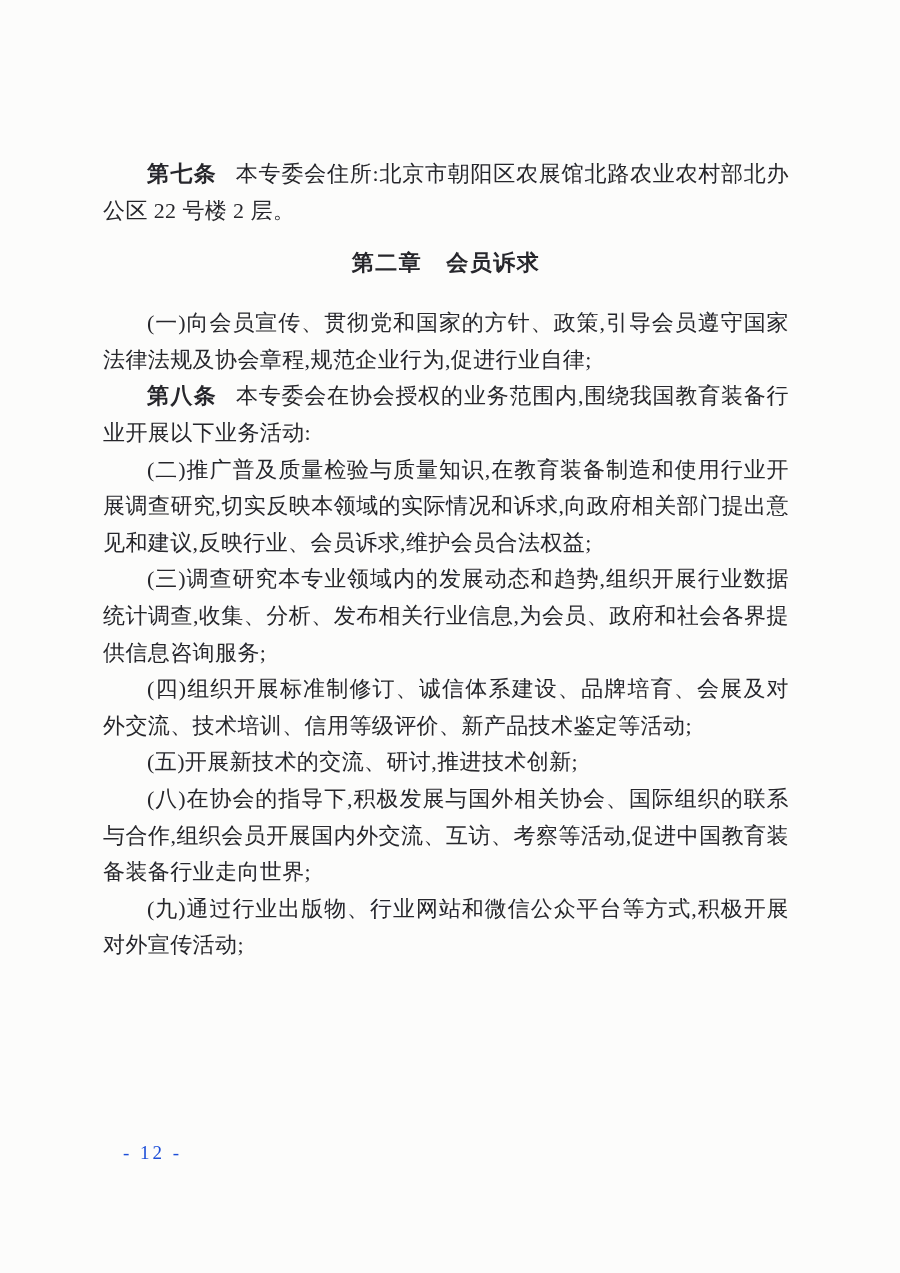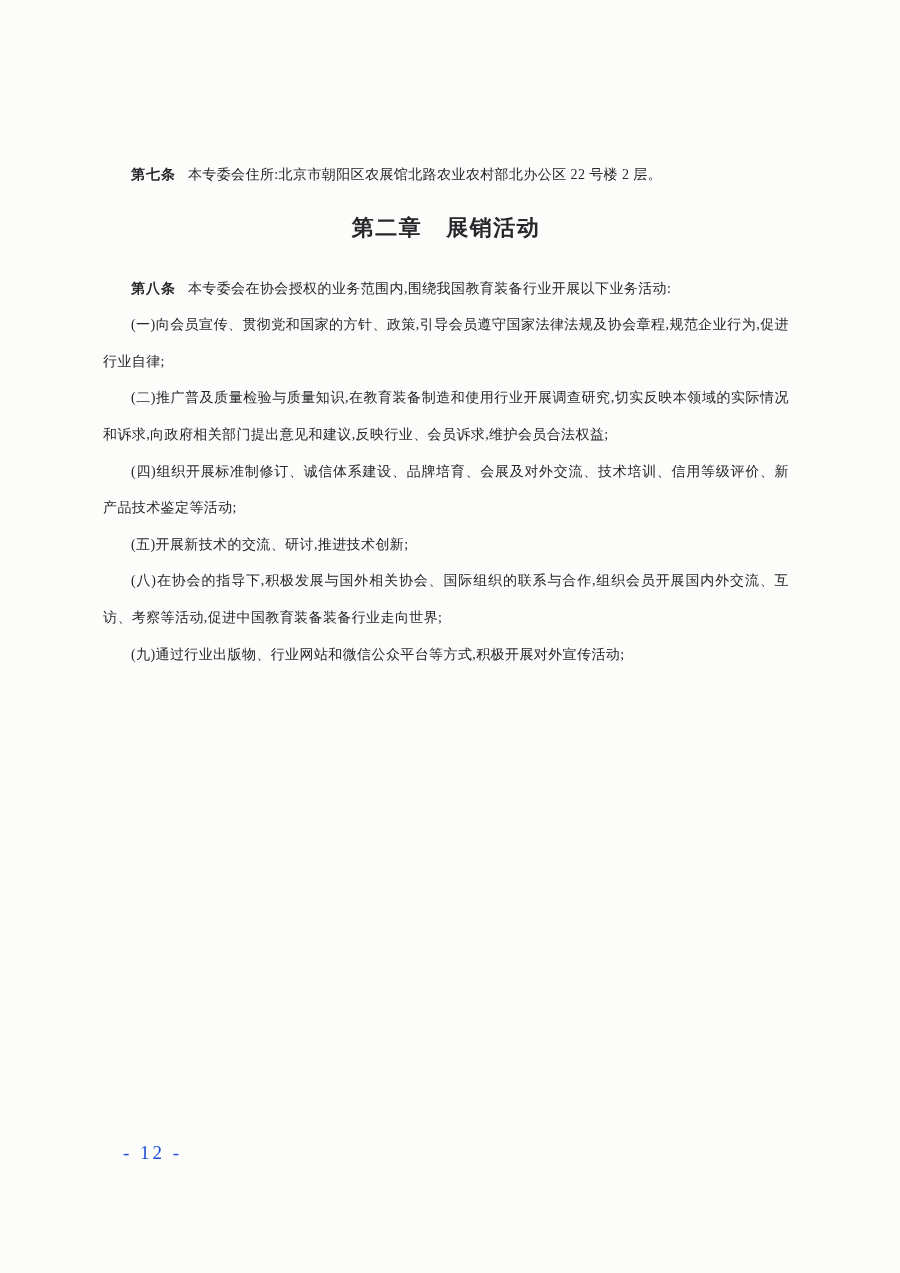--- a/index.html
+++ b/index.html
@@ -14,21 +14,21 @@
     font-family: "Liberation Serif", "DejaVu Serif", serif;
   }
   .content {
     position: absolute;
     left: 103px;
     top: 156px;
     width: 686px;
   }
   .para {
     margin: 0;
-    font-size: 14px;
+    font-size: 22px;
     line-height: 36.6px;
     text-align: justify;
     text-justify: inter-ideograph;
     text-indent: 2em;
     letter-spacing: 0.4px;
     word-break: break-all;
   }
   .lead {
     font-weight: bold;
     font-family: "Liberation Sans", "DejaVu Sans", sans-serif;
@@ -55,26 +55,27 @@
   }
 </style>
 </head>
 <body>
 
 <div class="page">
   <div class="content">
 
     <p class="para"><span class="lead">第七条</span><span>本专委会住所:北京市朝阳区农展馆北路农业农村部北办公区 22 号楼 2 层。</span></p>
 
-    <h2 class="chapter"><span class="chapter-number">第二章</span><span>展销活动</span></h2>
+    <h2 class="chapter"><span class="chapter-number">第二章</span><span>会员诉求</span></h2>
+
+    <p class="para">(一)向会员宣传、贯彻党和国家的方针、政策,引导会员遵守国家法律法规及协会章程,规范企业行为,促进行业自律;</p>
 
     <p class="para"><span class="lead">第八条</span><span>本专委会在协会授权的业务范围内,围绕我国教育装备行业开展以下业务活动:</span></p>
-
-    <p class="para">(一)向会员宣传、贯彻党和国家的方针、政策,引导会员遵守国家法律法规及协会章程,规范企业行为,促进行业自律;</p>
     <p class="para">(二)推广普及质量检验与质量知识,在教育装备制造和使用行业开展调查研究,切实反映本领域的实际情况和诉求,向政府相关部门提出意见和建议,反映行业、会员诉求,维护会员合法权益;</p>
+    <p class="para">(三)调查研究本专业领域内的发展动态和趋势,组织开展行业数据统计调查,收集、分析、发布相关行业信息,为会员、政府和社会各界提供信息咨询服务;</p>
     <p class="para">(四)组织开展标准制修订、诚信体系建设、品牌培育、会展及对外交流、技术培训、信用等级评价、新产品技术鉴定等活动;</p>
     <p class="para">(五)开展新技术的交流、研讨,推进技术创新;</p>
     <p class="para">(八)在协会的指导下,积极发展与国外相关协会、国际组织的联系与合作,组织会员开展国内外交流、互访、考察等活动,促进中国教育装备装备行业走向世界;</p>
     <p class="para">(九)通过行业出版物、行业网站和微信公众平台等方式,积极开展对外宣传活动;</p>
 
   </div>
 
   <div class="page-number">- 12 -</div>
 </div>
 

